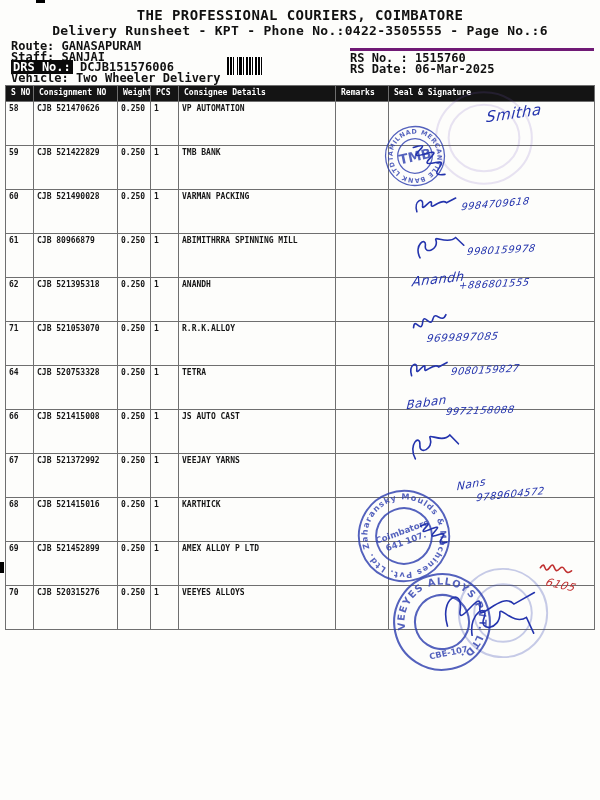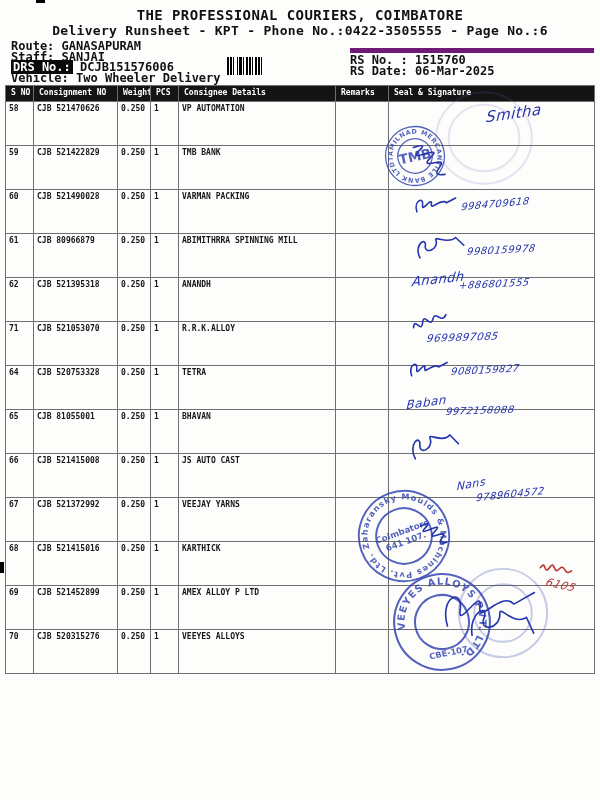--- a/index.html
+++ b/index.html
@@ -20,21 +20,21 @@
   .doc-subtitle {
     text-align:center; font-weight:bold; font-size:13px;
     letter-spacing:.3px;
   }
   .meta { position:relative; height:48px; margin-top:3px; font-size:12px; font-weight:bold; }
   .meta-left { position:absolute; left:11px; top:0; line-height:10.5px; }
   .meta-left .lbl { font-weight:bold; }
   .drs-label { background:#0a0a0a; color:#fff; padding:0 2px; }
   .meta-right {
     position:absolute; left:350px; top:7px; width:244px;
-    border-top:5px solid #701a75; padding-top:2px; line-height:10.5px;
+    border-top:3px solid #701a75; padding-top:2px; line-height:10.5px;
   }
   .barcode {
     position:absolute; left:227px; top:16px; width:37px; height:18px;
     background:repeating-linear-gradient(90deg,
       #000 0px,#000 1.5px,#fff 1.5px,#fff 2.5px,
       #000 2.5px,#000 5px,#fff 5px,#fff 6px,
       #000 6px,#000 7px,#fff 7px,#fff 9.5px);
   }
   
   .runsheet {
@@ -174,29 +174,20 @@
         <tr>
           <td>64</td>
           <td>CJB 520753328</td>
           <td>0.250</td>
           <td>1</td>
           <td>TETRA</td>
           <td></td>
           <td></td>
         </tr>
         <tr>
-          <td>65</td>
-          <td>CJB 81055001</td>
-          <td>0.250</td>
-          <td>1</td>
-          <td>BHAVAN</td>
-          <td></td>
-          <td></td>
-        </tr>
-        <tr>
           <td>66</td>
           <td>CJB 521415008</td>
           <td>0.250</td>
           <td>1</td>
           <td>JS AUTO CAST</td>
           <td></td>
           <td></td>
         </tr>
         <tr>
           <td>67</td>

